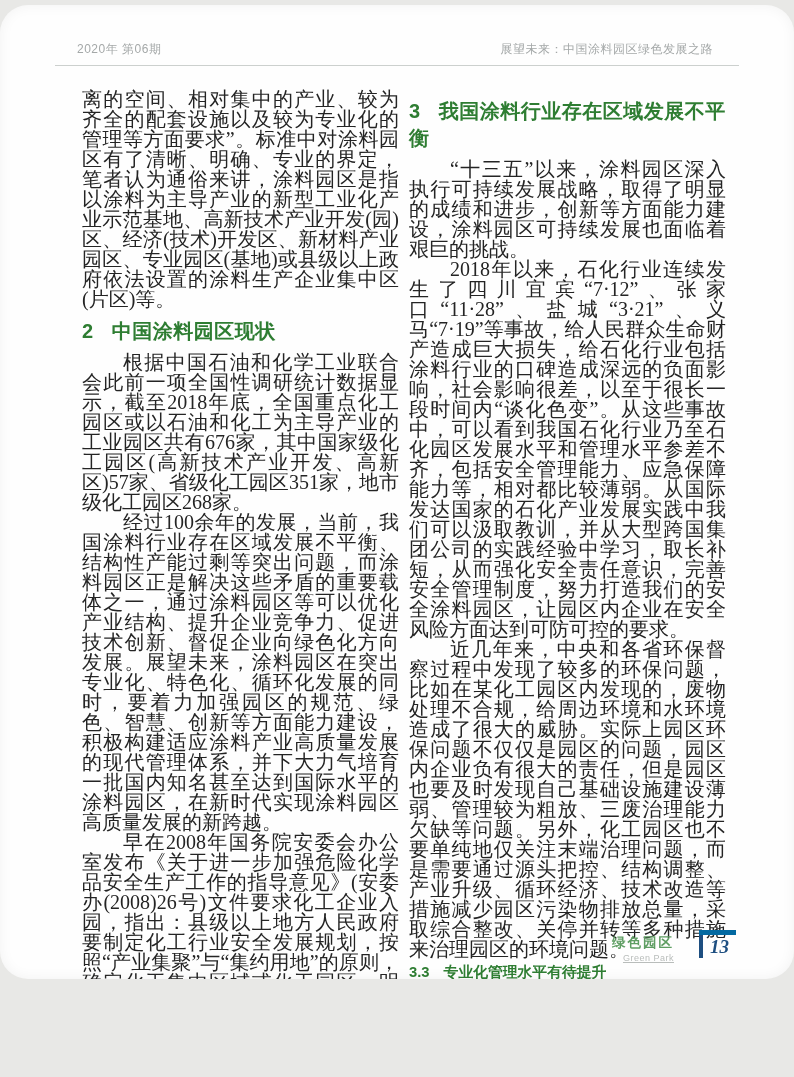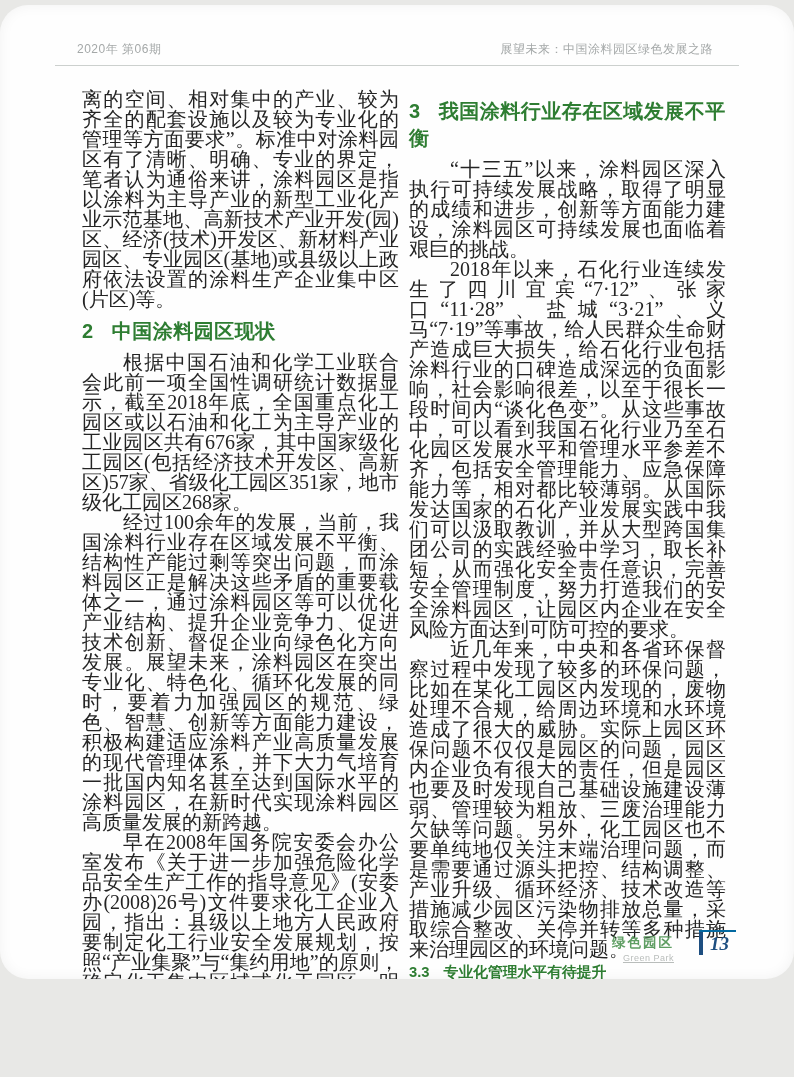--- a/index.html
+++ b/index.html
@@ -41,21 +41,21 @@
   .heading.h3 .hnum{margin-right:14px;}
   
   .footer{
     position:absolute;right:58px;bottom:16px;
     display:flex;align-items:flex-start;gap:25px;
     font-family:"Liberation Sans","DejaVu Sans",sans-serif;
   }
   .footer-brand{text-align:right;padding-top:4px;}
   .journal-cn{color:#5f9e63;font-weight:bold;font-size:13.5px;letter-spacing:2px;}
   .journal-en{color:#b9bdbb;font-size:9px;margin-top:1px;letter-spacing:0.5px;text-decoration:underline;}
-  .pagenum{border-top:2px solid #0369a1;display:flex;align-items:stretch;}
+  .pagenum{border-top:5px solid #0369a1;display:flex;align-items:stretch;}
   .pagenum-bar{width:4px;height:23px;background:#1d4e80;}
   .pagenum-text{
     color:#1d4e80;font-style:italic;font-weight:bold;font-size:19px;
     font-family:"Liberation Serif","DejaVu Serif",serif;
     padding:1px 7px 0 7px;
   }
 </style>
 </head>
 <body>
 
@@ -63,21 +63,21 @@
 
   <div class="header">
     <span class="issue">2020年  第06期</span>
     <span class="running">展望未来：中国涂料园区绿色发展之路</span>
   </div>
 
   <div class="content">
     <div class="column" id="col-left">
         <p class="para">离的空间、相对集中的产业、较为齐全的配套设施以及较为专业化的管理等方面要求”。标准中对涂料园区有了清晰、明确、专业的界定，笔者认为通俗来讲，涂料园区是指以涂料为主导产业的新型工业化产业示范基地、高新技术产业开发(园)区、经济(技术)开发区、新材料产业园区、专业园区(基地)或县级以上政府依法设置的涂料生产企业集中区(片区)等。</p>
         <div class="heading h2"><span class="hnum">2</span><span>中国涂料园区现状</span></div>
-        <p class="para indent">根据中国石油和化学工业联合会此前一项全国性调研统计数据显示，截至2018年底，全国重点化工园区或以石油和化工为主导产业的工业园区共有676家，其中国家级化工园区(包括经济技术开发区、高新区)57家、省级化工园区351家，地市级化工园区268家。</p>
+        <p class="para indent">根据中国石油和化学工业联合会此前一项全国性调研统计数据显示，截至2018年底，全国重点化工园区或以石油和化工为主导产业的工业园区共有676家，其中国家级化工园区(高新技术产业开发、高新区)57家、省级化工园区351家，地市级化工园区268家。</p>
         <p class="para indent">经过100余年的发展，当前，我国涂料行业存在区域发展不平衡、结构性产能过剩等突出问题，而涂料园区正是解决这些矛盾的重要载体之一，通过涂料园区等可以优化产业结构、提升企业竞争力、促进技术创新、督促企业向绿色化方向发展。展望未来，涂料园区在突出专业化、特色化、循环化发展的同时，要着力加强园区的规范、绿色、智慧、创新等方面能力建设，积极构建适应涂料产业高质量发展的现代管理体系，并下大力气培育一批国内知名甚至达到国际水平的涂料园区，在新时代实现涂料园区高质量发展的新跨越。</p>
         <p class="para indent">早在2008年国务院安委会办公室发布《关于进一步加强危险化学品安全生产工作的指导意见》(安委办(2008)26号)文件要求化工企业入园，指出：县级以上地方人民政府要制定化工行业安全发展规划，按照“产业集聚”与“集约用地”的原则，确定化工集中区域或化工园区，明确产业定位，完善水电气风、污水处理等公用工程配套和安全保障设施。2009年底前，完成化工行业安全发展规划编制工作，确定危险化学品生产、贮存的专门区域。从2010年起，危险化学品生产、贮存建设项目必须在依法规划的专门区域内建设，负责固定资产投资管理部门和安全监管部门不再受理没有划定危险化学品生产、贮存专门区域的地区提出的立项申请和安全审查申请。要通过财政、税收、差别水电价等经济手段，引导和推动企业结构调整、产业升级和技术进步。新的化工建设项目必须进入产业集</p>
       </div>
     <div class="column" id="col-right">
         <div class="heading h2"><span class="hnum">3</span><span>我国涂料行业存在区域发展不平衡</span></div>
         <p class="para indent">“十三五”以来，涂料园区深入执行可持续发展战略，取得了明显的成绩和进步，创新等方面能力建设，涂料园区可持续发展也面临着艰巨的挑战。</p>
         <p class="para indent">2018年以来，石化行业连续发生了四川宜宾“7·12”、张家口“11·28”、盐城“3·21”、义马“7·19”等事故，给人民群众生命财产造成巨大损失，给石化行业包括涂料行业的口碑造成深远的负面影响，社会影响很差，以至于很长一段时间内“谈化色变”。从这些事故中，可以看到我国石化行业乃至石化园区发展水平和管理水平参差不齐，包括安全管理能力、应急保障能力等，相对都比较薄弱。从国际发达国家的石化产业发展实践中我们可以汲取教训，并从大型跨国集团公司的实践经验中学习，取长补短，从而强化安全责任意识，完善安全管理制度，努力打造我们的安全涂料园区，让园区内企业在安全风险方面达到可防可控的要求。</p>
         <p class="para indent">近几年来，中央和各省环保督察过程中发现了较多的环保问题，比如在某化工园区内发现的，废物处理不合规，给周边环境和水环境造成了很大的威胁。实际上园区环保问题不仅仅是园区的问题，园区内企业负有很大的责任，但是园区也要及时发现自己基础设施建设薄弱、管理较为粗放、三废治理能力欠缺等问题。另外，化工园区也不要单纯地仅关注末端治理问题，而是需要通过源头把控、结构调整、产业升级、循环经济、技术改造等措施减少园区污染物排放总量，采取综合整改、关停并转等多种措施来治理园区的环境问题。</p>
         <div class="heading h3"><span class="hnum">3.3</span><span>专业化管理水平有待提升</span></div>
         <p class="para indent">涂料属于精细化工，其部分种类产品和原材料也属于易燃易爆品。涂料园区是涂料企业的聚集区，涂料企业中的易燃易爆品一旦发生安全生产事故，如未能得到及时、有效的处置，极易造成极大的人员财产</p>

